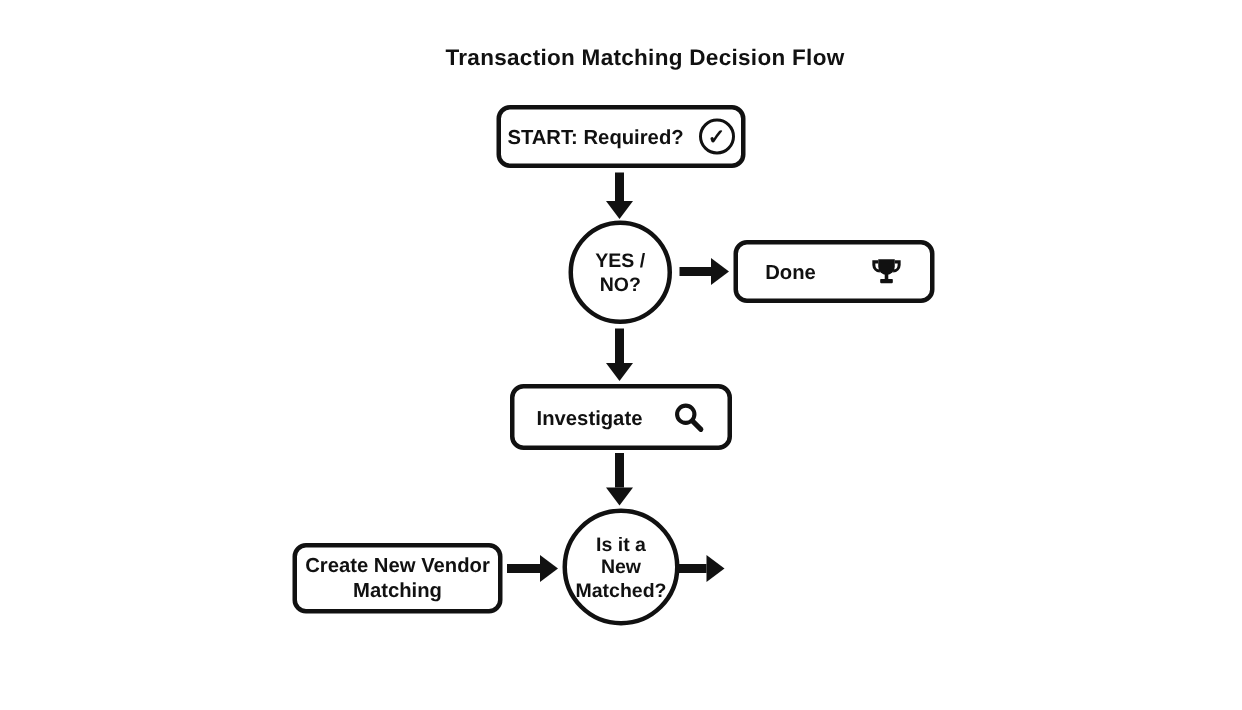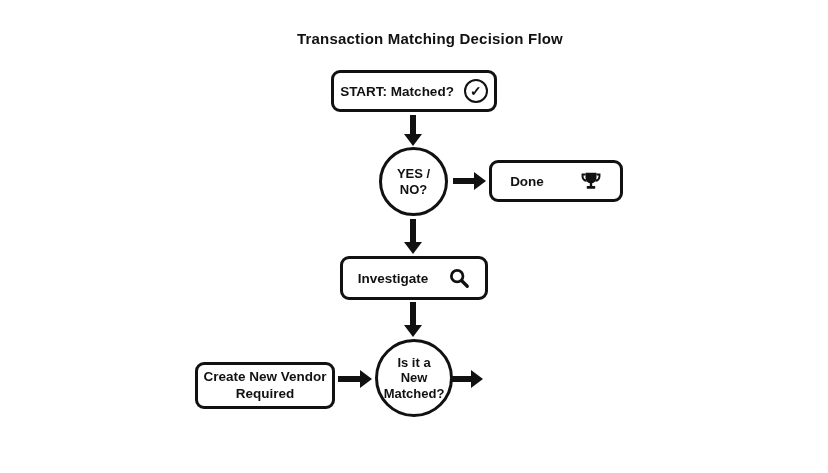--- a/index.html
+++ b/index.html
@@ -114,21 +114,21 @@
   .pos-a6 { left: 452px; top: 370px; width: 31px; height: 18px; }
 </style>
 </head>
 <body>
 
 <div class="canvas">
 
   <h1 class="title">Transaction Matching Decision Flow</h1>
 
   <div class="node rect row gap-sm pos-start">
-    <span>START: Matched?</span>
+    <span>START: Required?</span>
     <span class="check-circle">
       <span>✓</span>
     </span>
   </div>
 
   <div class="arrow down pos-a1">
     <div class="shaft-v"></div>
     <div class="head-down"></div>
   </div>
 
@@ -173,21 +173,21 @@
 
   <div class="node circle pos-vendor">
     <span>Is it a</span>
     <span>New</span>
     <span>Matched?</span>
   </div>
 
   <div class="node rect pos-create">
     <span class="stack">
       <span>Create New Vendor</span>
-      <span>Required</span>
+      <span>Matching</span>
     </span>
   </div>
 
   <div class="arrow right pos-a5">
     <div class="shaft-h"></div>
     <div class="head-right"></div>
   </div>
 
   <div class="arrow right pos-a6">
     <div class="shaft-h"></div>

